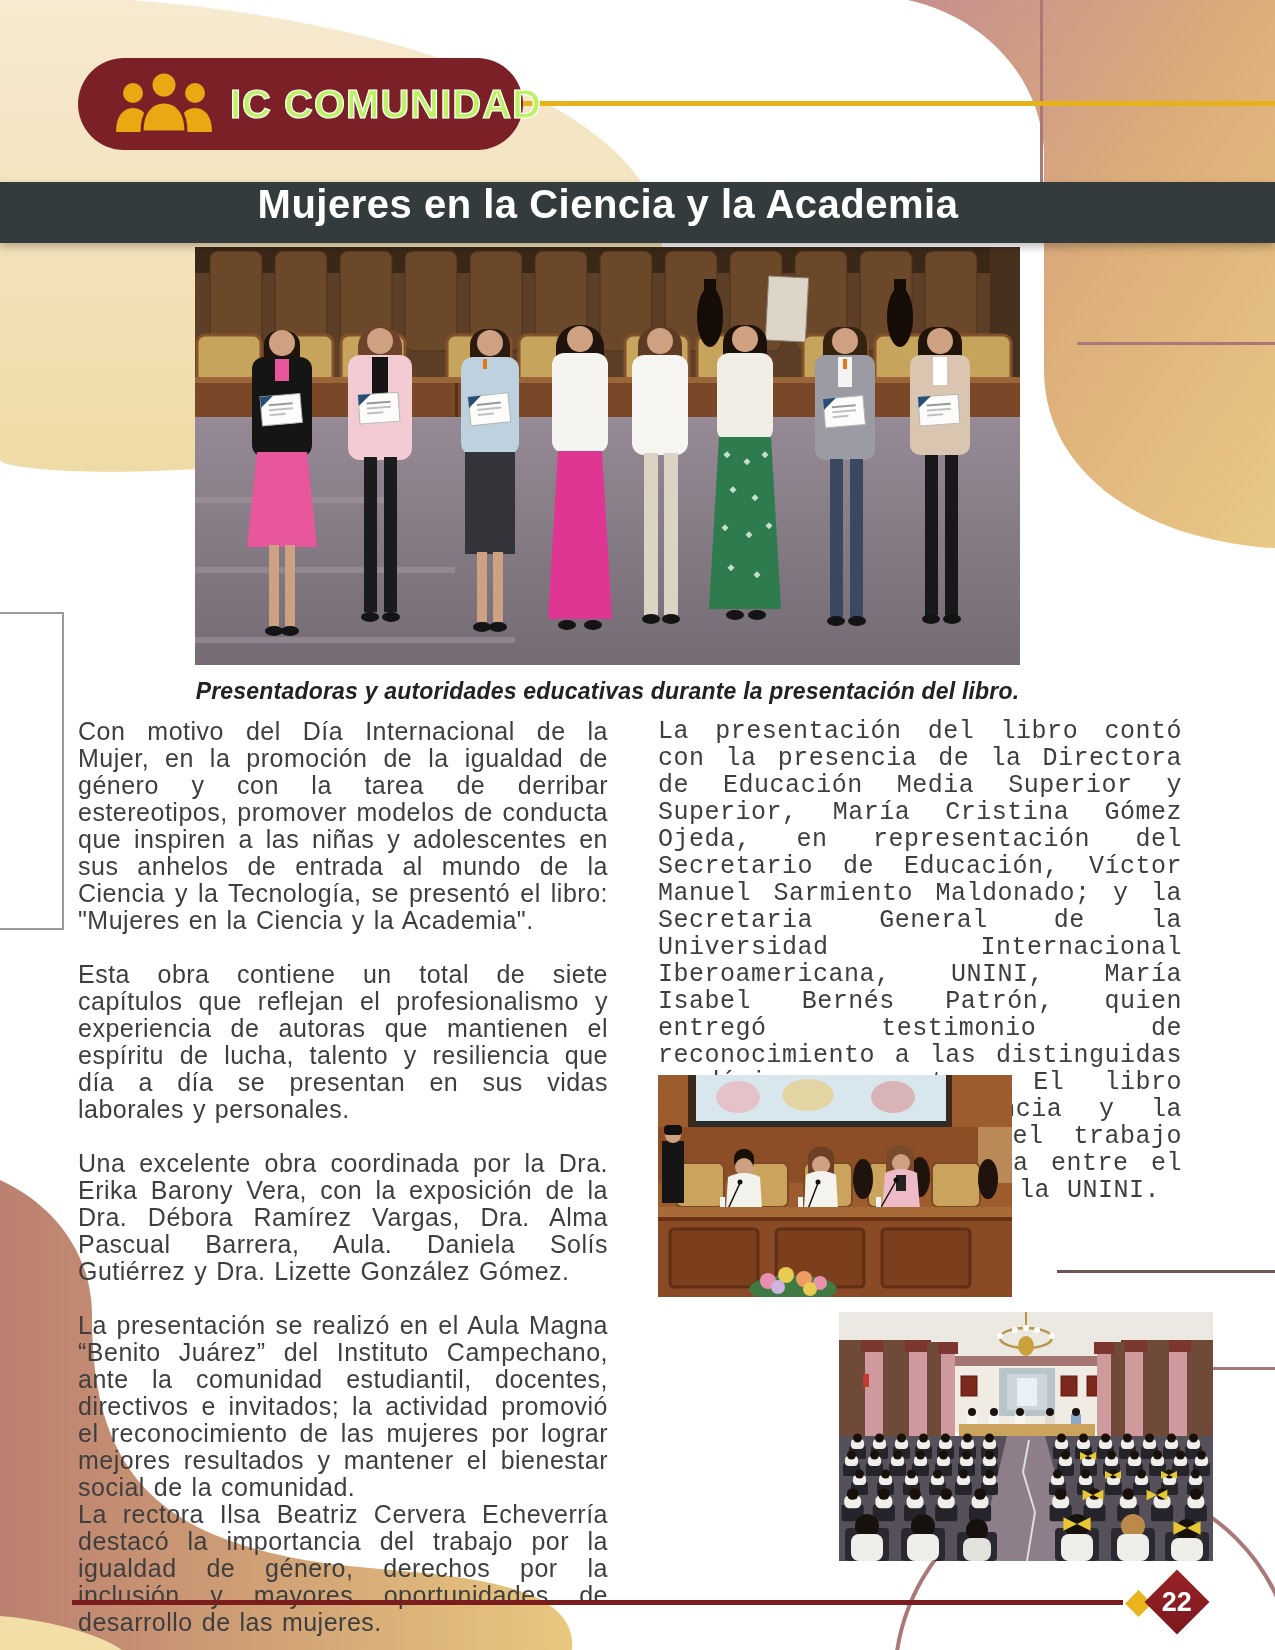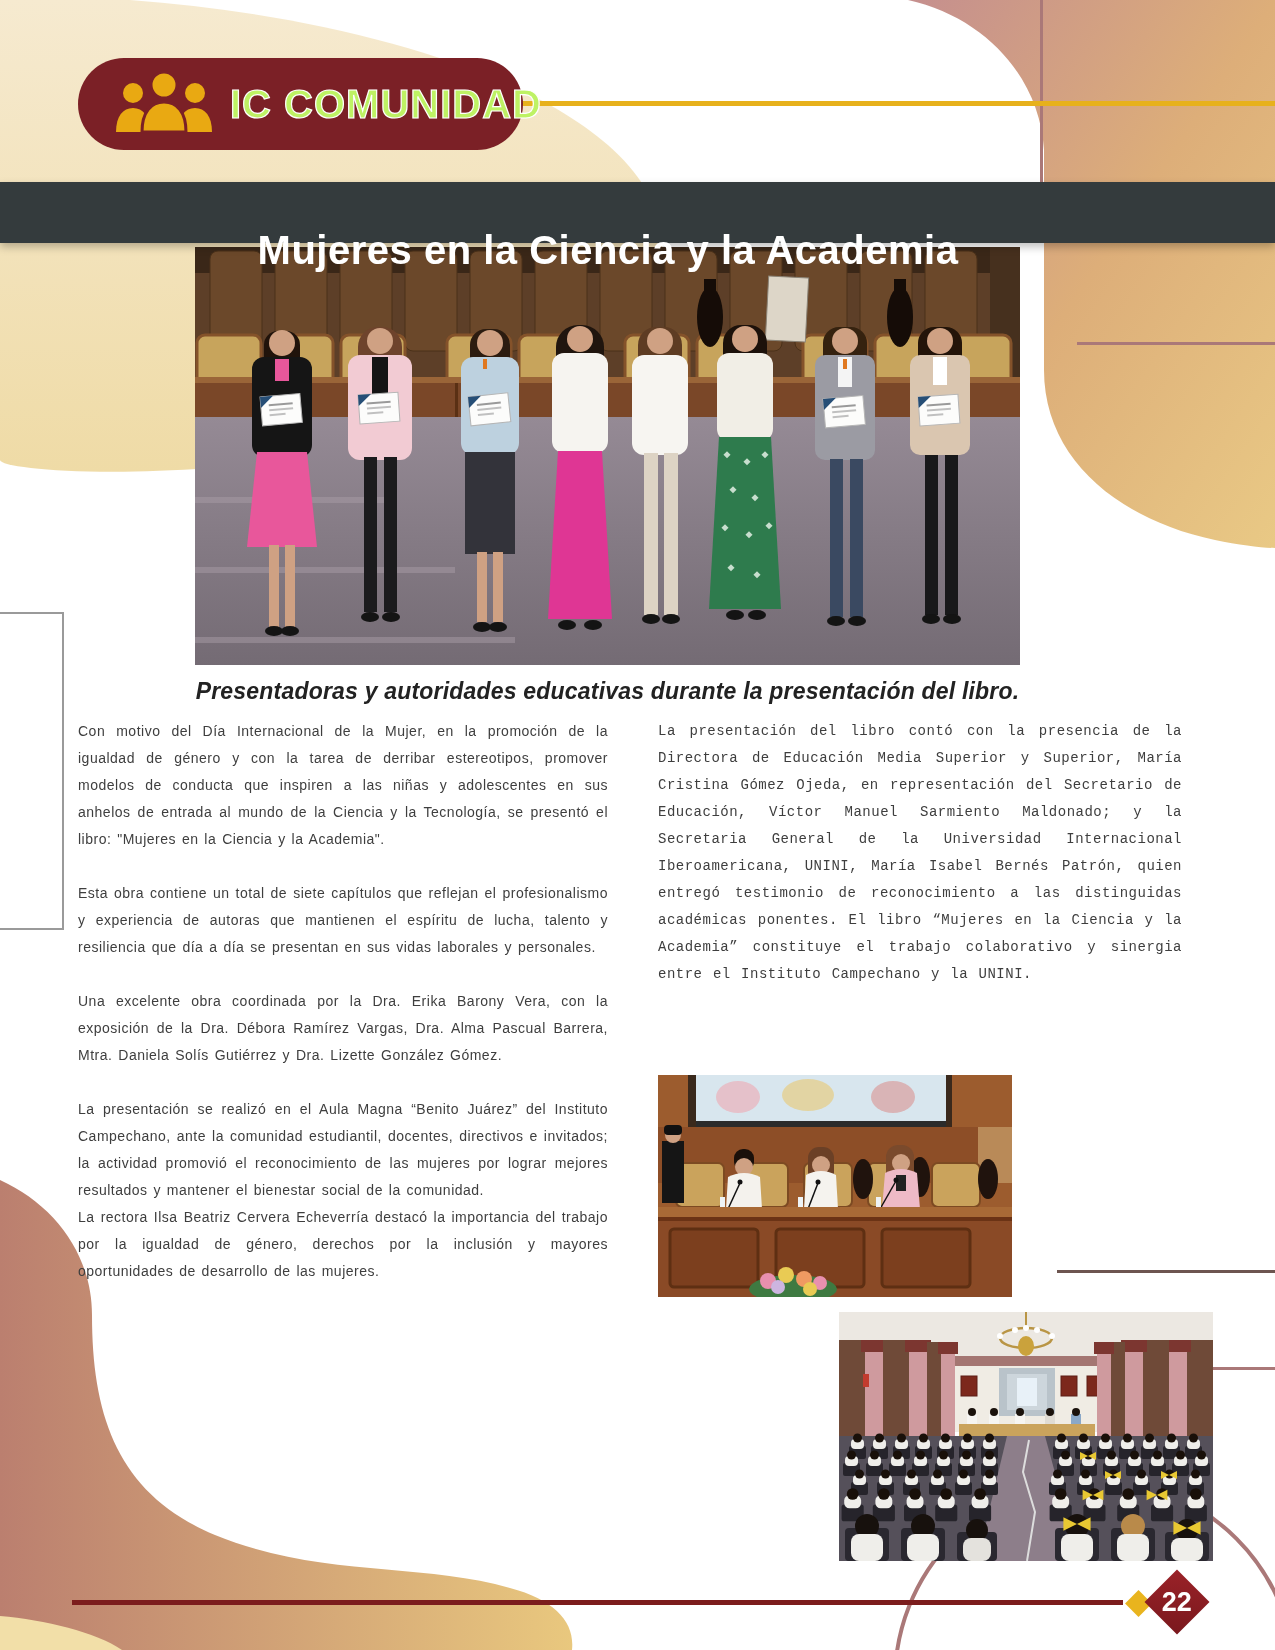--- a/index.html
+++ b/index.html
@@ -11,32 +11,32 @@
   .badge{position:absolute;left:78px;top:58px;width:445px;height:92px;background:#7b2026;
          border-radius:46px;display:flex;align-items:center;padding-left:36px;box-sizing:border-box;
          z-index:5;gap:16px;}
   .badge-label{font-size:40px;font-weight:700;color:#bef264;letter-spacing:1px;
                -webkit-text-stroke:1.2px #ffffff;white-space:nowrap;}
   .gold-line{position:absolute;left:520px;top:101px;width:755px;height:5px;background:#e7b11c;z-index:4;}
   
   .banner{position:absolute;left:0;top:182px;width:1275px;height:61px;background:#343b3d;
           z-index:3;box-shadow:0 4px 8px rgba(0,0,0,.25);}
   .banner-inner{position:absolute;left:0;top:0;width:1216px;height:61px;display:flex;
-                align-items:center;justify-content:center;margin-top:38px;}
+                justify-content:center;}
   .page-title{color:#ffffff;font-size:40px;font-weight:800;letter-spacing:.5px;white-space:nowrap;}
   
   .photo{position:absolute;z-index:2;}
   .photo svg{display:block;width:100%;height:100%;}
   .caption{position:absolute;left:195px;top:678px;width:825px;text-align:center;z-index:2;
            font-size:23px;font-weight:700;font-style:italic;color:#222;letter-spacing:.2px;}
   
   .col{position:absolute;top:718px;z-index:2;}
   .col-left{left:78px;width:530px;}
   .col-right{left:658px;width:524px;font-family:Liberation Mono, monospace;}
-  .col p{margin:0 0 27px 0;font-size:14px;line-height:27px;text-align:justify;color:#3e3e3e;
+  .col p{margin:0 0 27px 0;font-size:25px;line-height:27px;text-align:justify;color:#3e3e3e;
          letter-spacing:.5px;word-spacing:1.5px;}
   .col p.flush{margin-bottom:0;}
   
   .edge-box{position:absolute;left:-26px;top:612px;width:86px;height:314px;background:#fff;
             border:2px solid #9a9a9a;z-index:1;}
   
   .footer-line{position:absolute;left:72px;top:1600px;width:1051px;height:5px;background:#7c1d1d;z-index:2;}
   .gold-diamond{position:absolute;left:1129px;top:1594px;width:19px;height:19px;background:#e9b41e;
                 transform:rotate(45deg);z-index:2;}
   .page-badge{position:absolute;left:1154px;top:1579px;width:46px;height:46px;
@@ -271,21 +271,21 @@
         <use href="#cert" transform="translate(723,150) rotate(-4)"></use>
       </g>
     </svg>
   </figure>
 
   <div class="caption">Presentadoras y autoridades educativas durante la presentación del libro.</div>
 
   <div class="col col-left">
     <p>Con motivo del Día Internacional de la Mujer, en la promoción de la igualdad de género y con la tarea de derribar estereotipos, promover modelos de conducta que inspiren a las niñas y adolescentes en sus anhelos de entrada al mundo de la Ciencia y la Tecnología, se presentó el libro: "Mujeres en la Ciencia y la Academia".</p>
     <p>Esta obra contiene un total de siete capítulos que reflejan el profesionalismo y experiencia de autoras que mantienen el espíritu de lucha, talento y resiliencia que día a día se presentan en sus vidas laborales y personales.</p>
-    <p>Una excelente obra coordinada por la Dra. Erika Barony Vera, con la exposición de la Dra. Débora Ramírez Vargas, Dra. Alma Pascual Barrera, Mtra. Daniela Solís Gutiérrez y Dra. Lizette González Gómez.</p>
+    <p>Una excelente obra coordinada por la Dra. Erika Barony Vera, con la exposición de la Dra. Débora Ramírez Vargas, Dra. Alma Pascual Barrera, Aula. Daniela Solís Gutiérrez y Dra. Lizette González Gómez.</p>
     <p class="flush">La presentación se realizó en el Aula Magna “Benito Juárez” del Instituto Campechano, ante la comunidad estudiantil, docentes, directivos e invitados; la actividad promovió el reconocimiento de las mujeres por lograr mejores resultados y mantener el bienestar social de la comunidad.</p>
     <p>La rectora Ilsa Beatriz Cervera Echeverría destacó la importancia del trabajo por la igualdad de género, derechos por la inclusión y mayores oportunidades de desarrollo de las mujeres.</p>
   </div>
   <div class="col col-right">
     <p>La presentación del libro contó con la presencia de la Directora de Educación Media Superior y Superior, María Cristina Gómez Ojeda, en representación del Secretario de Educación, Víctor Manuel Sarmiento Maldonado; y la Secretaria General de la Universidad Internacional Iberoamericana, UNINI, María Isabel Bernés Patrón, quien entregó testimonio de reconocimiento a las distinguidas académicas ponentes. El libro “Mujeres en la Ciencia y la Academia” constituye el trabajo colaborativo y sinergia entre el Instituto Campechano y la UNINI.</p>
   </div>
 
   <figure class="photo" style="left:658px;top:1075px;width:354px;height:222px;margin:0;">
     <svg viewBox="0 0 354 222" preserveAspectRatio="none">
       <rect width="354" height="222" fill="#9c5c2e"></rect>

